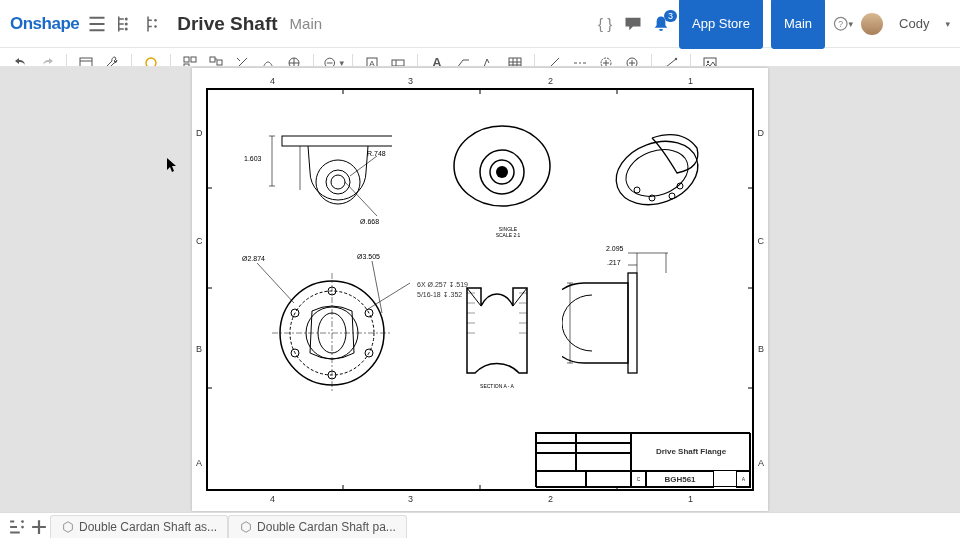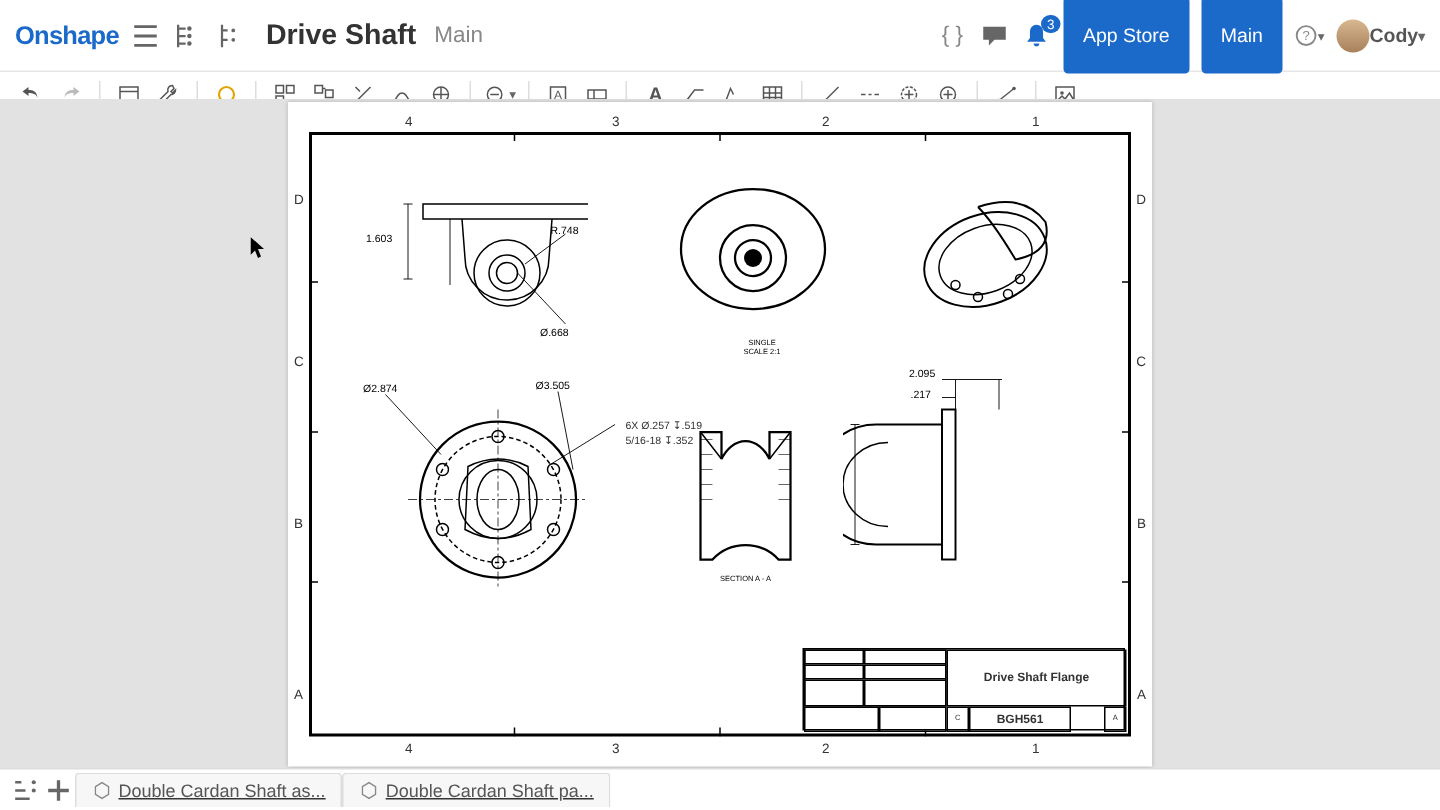--- a/index.html
+++ b/index.html
@@ -10,21 +10,21 @@
   .tb-icon { width: 20px; height: 20px; display: inline-flex; align-items: center; justify-content: center; color: #666; }
   .doc-title { font-size: 19px; font-weight: 600; color: #333; margin-left: 6px; }
   .doc-sub { font-size: 15px; color: #888; margin-left: 4px; }
   .spacer { flex: 1; }
   .btn { padding: 17px 12px; border-radius: 3px; font-size: 13px; cursor: pointer; }
   .btn-primary { background: #1b6ac9; color: #fff; border: 1px solid #1b6ac9; }
   .btn-appstore { background: #1b6ac9; color: #fff; border: 1px solid #1b6ac9; }
   .notif { position: relative; }
   .notif-badge { position: absolute; top: -4px; right: -6px; background: #1b6ac9; color: #fff; font-size: 9px; border-radius: 7px; padding: 0 4px; line-height: 12px; }
   .avatar { width: 22px; height: 22px; border-radius: 50%; background: linear-gradient(#d8b890, #a8805a); display: inline-block; }
-  .user { display: flex; align-items: center; gap: 0; color: #555; font-weight: bold; }
+  .user { display: flex; align-items: center; gap: 16px; color: #555; }
   .caret { font-size: 9px; color: #666; }
 
   .toolbar { display: flex; align-items: center; height: 30px; background: #fff; padding: 0 10px; gap: 4px; border-bottom: 1px solid #ddd; }
   .tool { width: 22px; height: 22px; display: inline-flex; align-items: center; justify-content: center; color: #555; border-radius: 2px; }
   .tool svg { width: 16px; height: 16px; }
   .sep { width: 1px; height: 18px; background: #ddd; margin: 0 4px; }
   .tool-dim { color: #b4b4b4; }
   .tool-amber { color: #e0a300; }
 
   .sheettabs { position: absolute; top: 66px; left: 4px; }
@@ -39,21 +39,21 @@
   .titleblock { position: absolute; right: 0; bottom: 0; width: 215px; height: 55px; border: 1px solid #000; font-size: 5px; color: #333; background: #fff; }
   .tb-grid { position: relative; width: 100%; height: 100%; }
   .tb-cell { position: absolute; border: 0.5px solid #000; display: flex; align-items: center; justify-content: center; padding: 1px; overflow: hidden; }
   .tb-title { font-size: 8px; font-weight: bold; }
   .tb-dwg { font-size: 8px; font-weight: bold; }
 
   .view { position: absolute; }
   .dim-text { font-size: 7px; fill: #000; font-family: Arial; }
   .section-label { font-size: 5px; text-align: center; color: #000; }
 
-  .bottombar { position: absolute; bottom: 0; left: 0; right: 0; height: 28px; background: #fff; border-top: 1px solid #ddd; display: flex; align-items: center; padding: 0 6px; gap: 0; text-decoration: underline; }
+  .bottombar { position: absolute; bottom: 0; left: 0; right: 0; height: 28px; background: #fff; border-top: 1px solid #ddd; display: flex; align-items: center; padding: 0 6px; gap: 0; }
   .bb-icon { width: 22px; height: 22px; display: inline-flex; align-items: center; justify-content: center; color: #666; }
   .tab { display: flex; align-items: center; gap: 4px; padding: 4px 10px; border: 1px solid #ddd; border-bottom: none; border-radius: 3px 3px 0 0; font-size: 12px; color: #555; background: #f7f7f7; max-width: 180px; white-space: nowrap; overflow: hidden; text-overflow: ellipsis; }
   .tab.active { background: #fff; color: #333; }
 
   .cursor { position: absolute; width: 12px; height: 16px; pointer-events: none; }
 </style>
 </head>
 <body>
 
 <div class="topbar">

